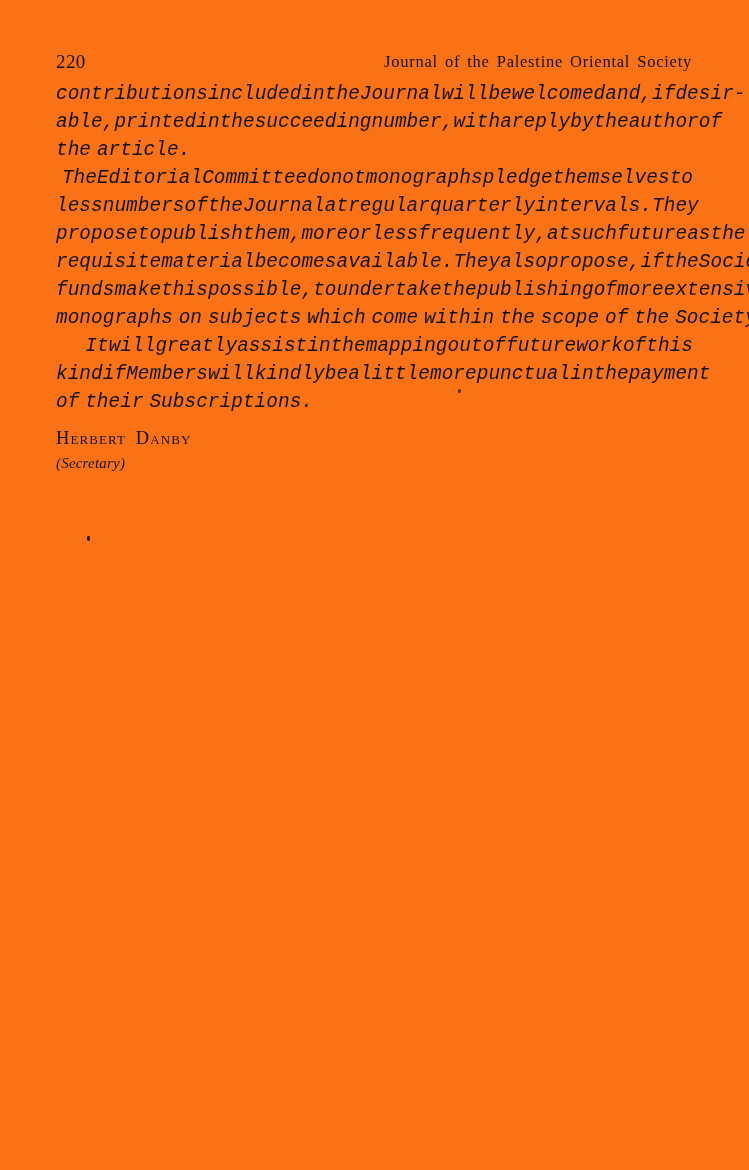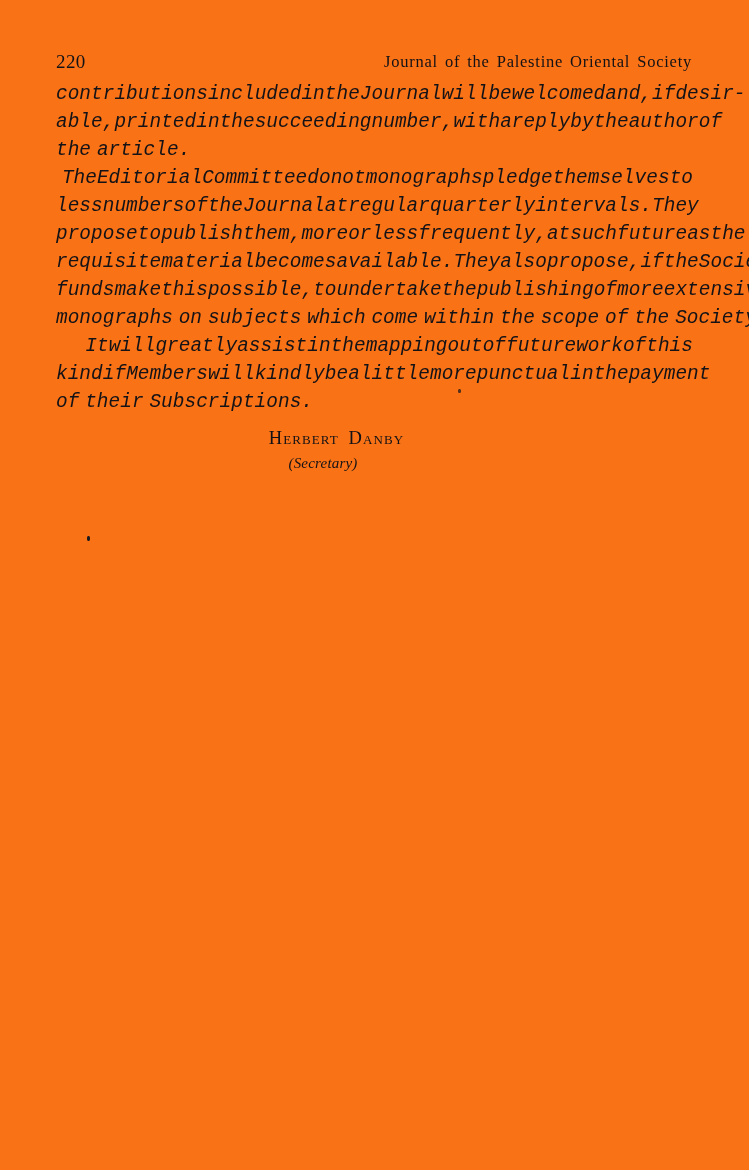--- a/index.html
+++ b/index.html
@@ -94,21 +94,21 @@
 
   
   .sentence-gap { display: inline-block; width: 0.35em; }
 
   
   .signature {
     position: absolute;
     left: 56px;
     top: 426px;
     width: 637px;
-    text-align: center;
+    text-align: left;
   }
 
   .sig-name {
     font-size: 18.5px;
     line-height: 24px;
     font-variant: small-caps;
     letter-spacing: 1.1px;
     word-spacing: 4px;
     color: #121116;
     padding-right: 76px;

